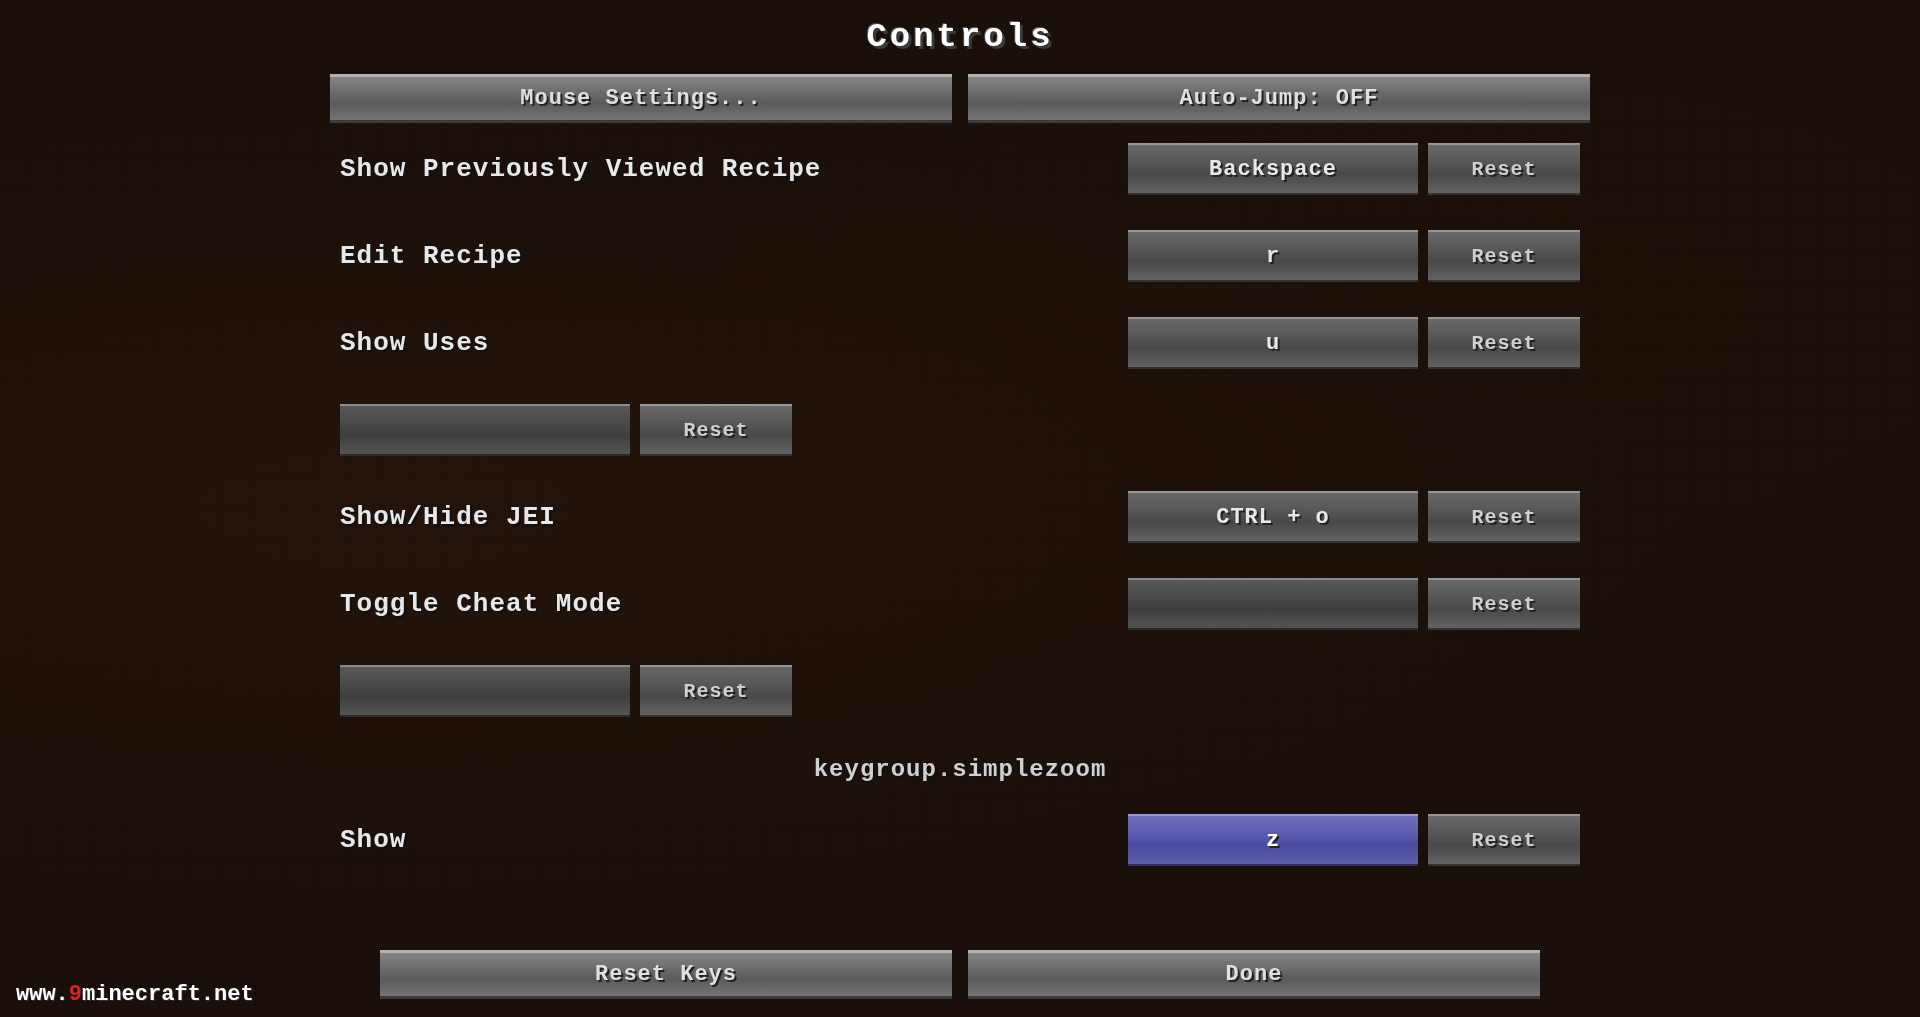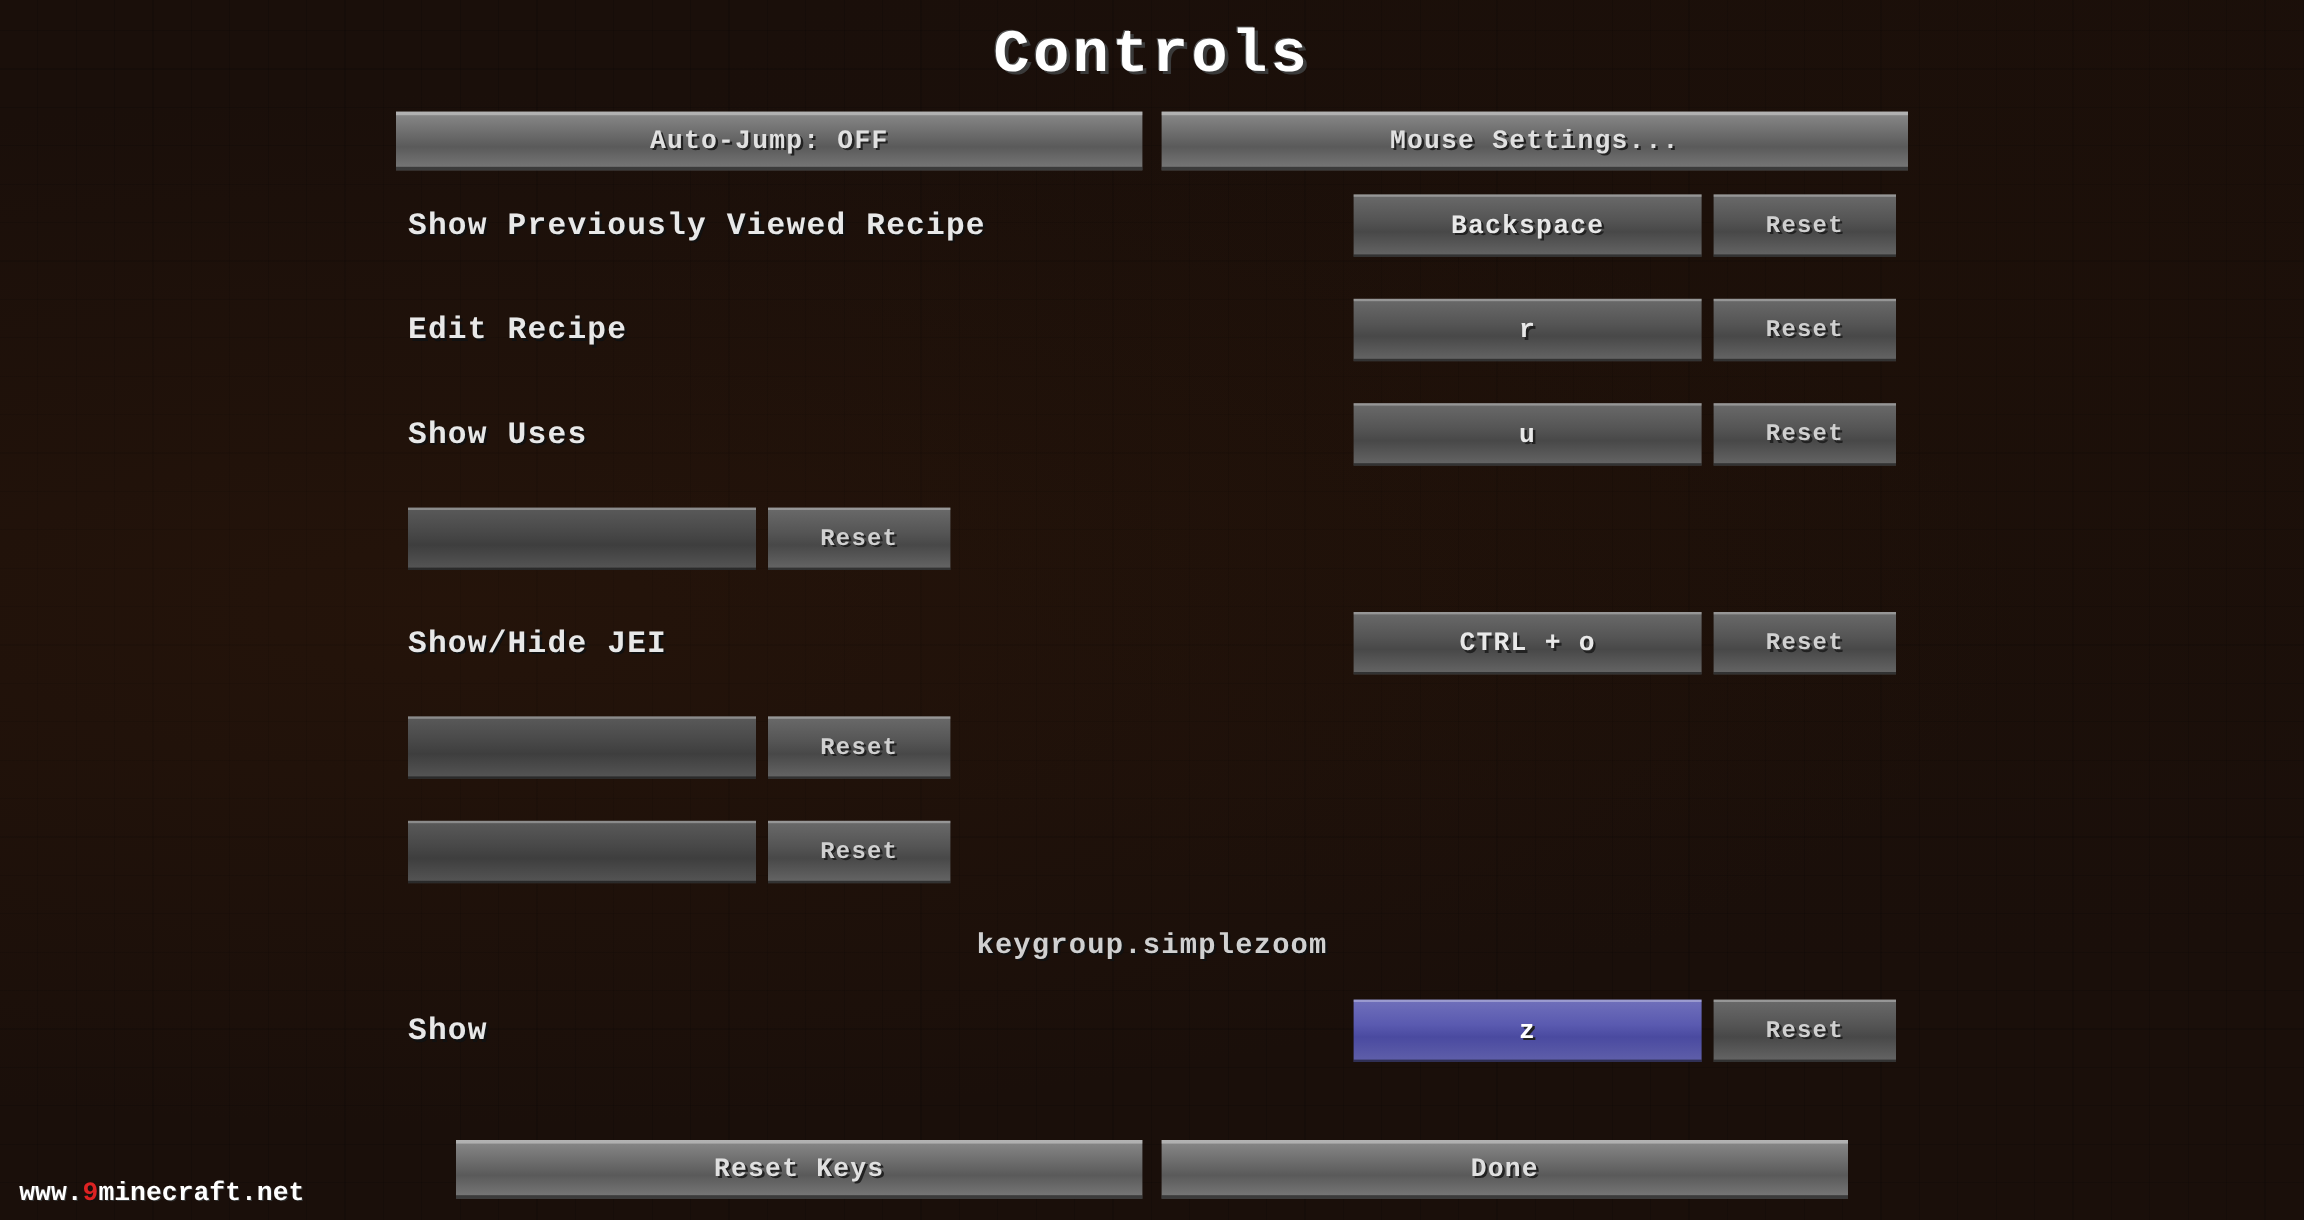--- a/index.html
+++ b/index.html
@@ -46,21 +46,21 @@
       width: 100%;
       height: 100%;
       display: flex;
       flex-direction: column;
       align-items: center;
     }
 
     
     .page-title {
       margin-top: 18px;
-      font-size: 50px;
+      font-size: 34px;
       color: #ffffff;
       text-shadow: 3px 3px 0 #3a3a3a, -1px -1px 0 #555;
       letter-spacing: 3px;
       font-weight: bold;
       font-family: 'Courier New', monospace;
     }
 
     
     .top-buttons {
       display: flex;
@@ -255,22 +255,22 @@
     }
   </style>
 </head>
 <body>
 
 <div class="container">
 
   <div class="page-title">Controls</div>
 
   <div class="top-buttons">
+    <button class="mc-button">Mouse Settings...</button>
     <button class="mc-button">Auto-Jump: OFF</button>
-    <button class="mc-button">Mouse Settings...</button>
   </div>
 
   <div class="settings-area">
     <div class="settings-list">
 
       <div class="setting-row">
         <span class="setting-label">Show Previously Viewed Recipe</span>
         <button class="setting-key-btn">Backspace</button>
         <button class="setting-reset-btn">Reset</button>
       </div>
@@ -292,20 +292,21 @@
         <button class="setting-reset-btn">Reset</button>
       </div>
 
       <div class="setting-row">
         <span class="setting-label">Show/Hide JEI</span>
         <button class="setting-key-btn">CTRL + o</button>
         <button class="setting-reset-btn">Reset</button>
       </div>
 
       <div class="setting-row">
+        <span class="setting-label">Toggle Cheat Mode</span>
         <button class="setting-key-btn empty-key"></button>
         <button class="setting-reset-btn">Reset</button>
       </div>
 
       <div class="setting-row">
         <button class="setting-key-btn empty-key"></button>
         <button class="setting-reset-btn">Reset</button>
       </div>
 
       <div class="group-header">keygroup.simplezoom</div>

